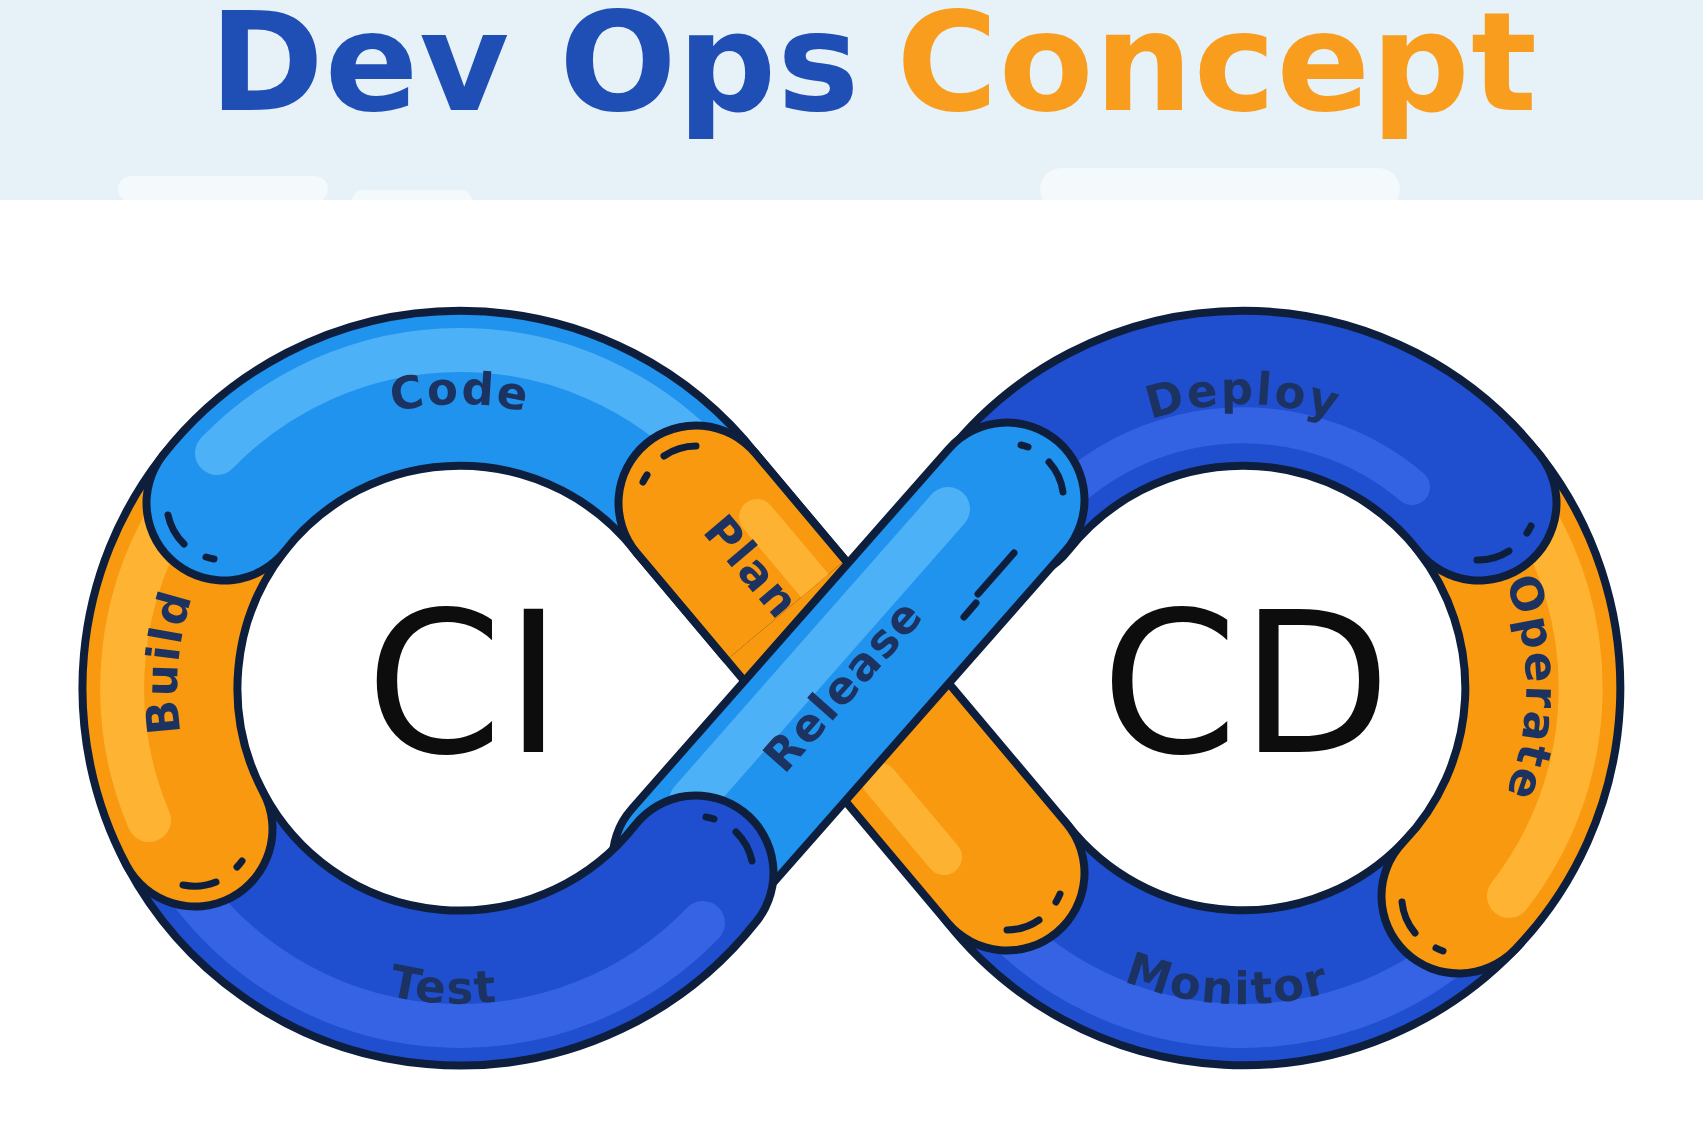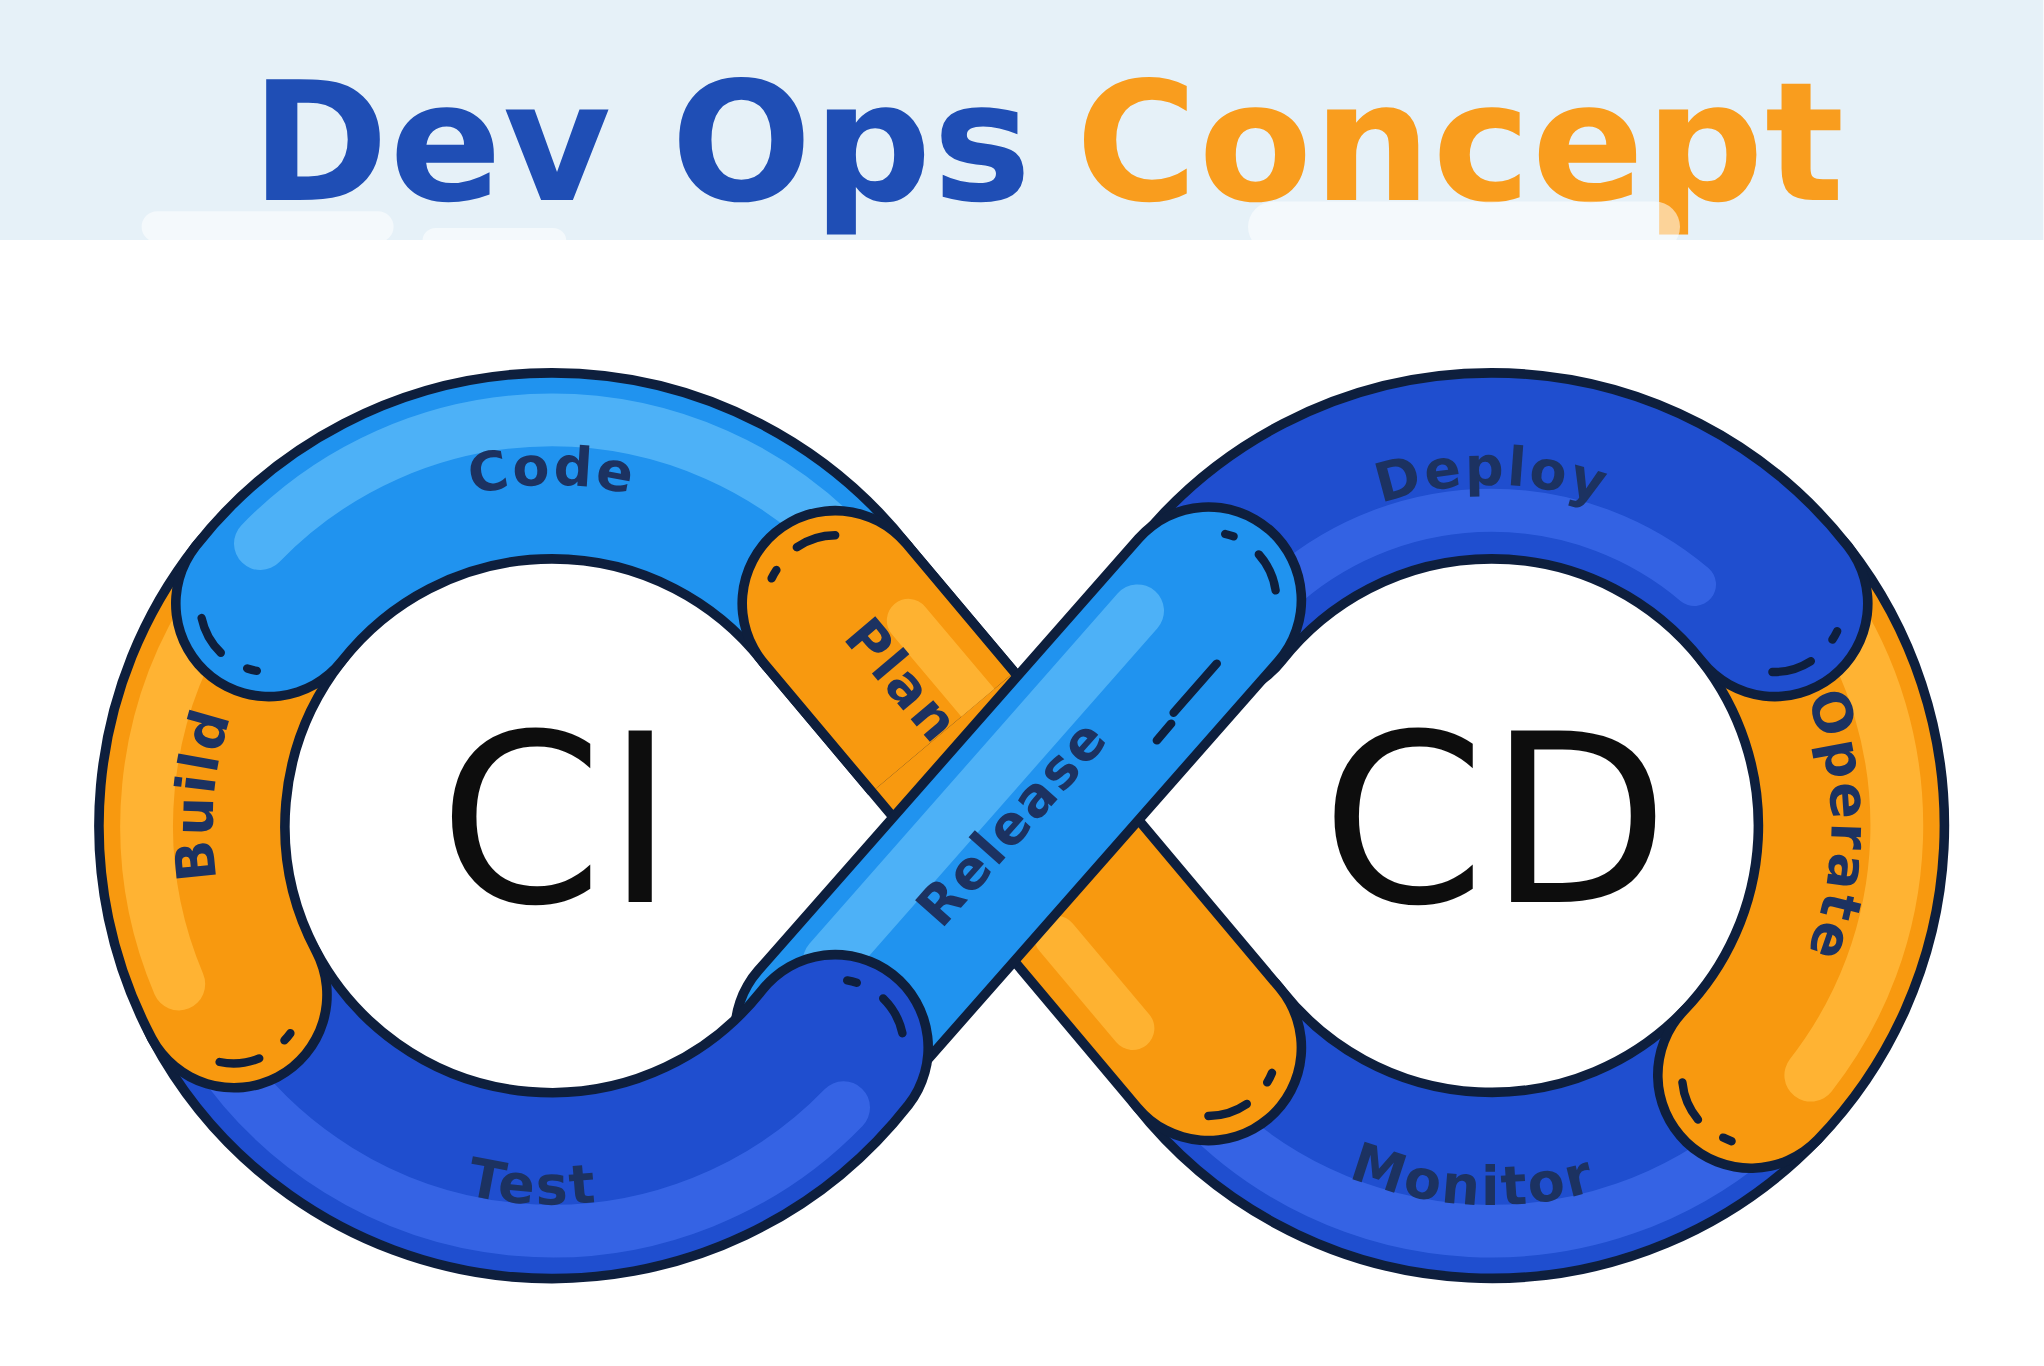--- a/index.html
+++ b/index.html
@@ -2,21 +2,21 @@
 <html><head>
 <meta charset="utf-8">
 <style>
   html,body{margin:0;padding:0;}
   body{
     width:1703px;height:1138px;position:relative;background:#ffffff;
     font-family:"DejaVu Sans","Liberation Sans",sans-serif;overflow:hidden;
   }
   .header{
     position:absolute;top:0;left:0;width:1703px;height:200px;
-    background:#e6f1f8;display:flex;align-items:flex-end;justify-content:center;
+    background:#e6f1f8;display:flex;align-items:center;justify-content:center;
     padding-bottom:0;box-sizing:border-box;padding-left:44px;
   }
   .title{
     font-size:138px;font-weight:800;letter-spacing:1px;margin-top:-76px;
     white-space:nowrap;
   }
   .title .t-blue{color:#1f4eb5;}
   .title .t-orange{color:#f99d1e;margin-left:0.26em;}
   .streak{position:absolute;background:rgba(255,255,255,0.55);border-radius:40px;}
   .s1{left:118px;top:176px;width:210px;height:26px;}

